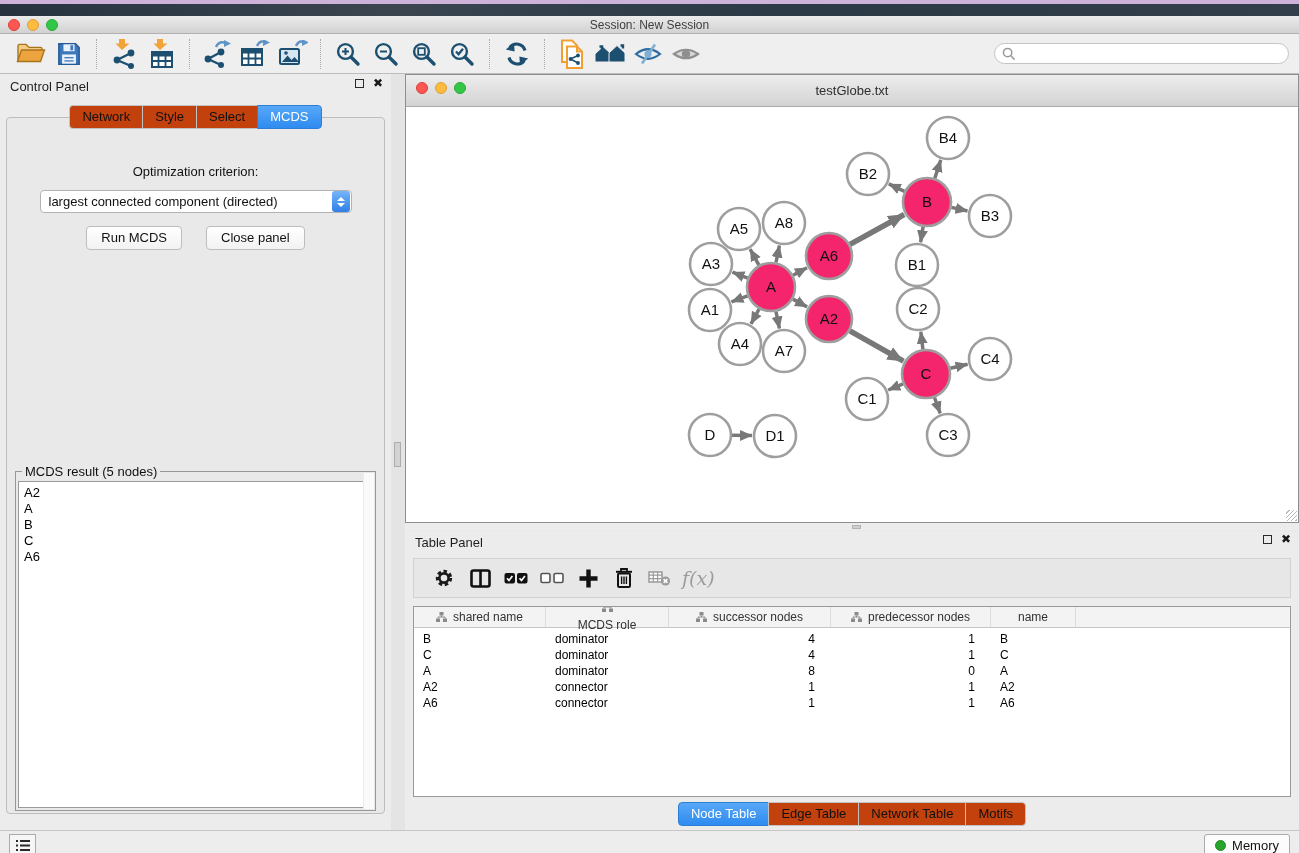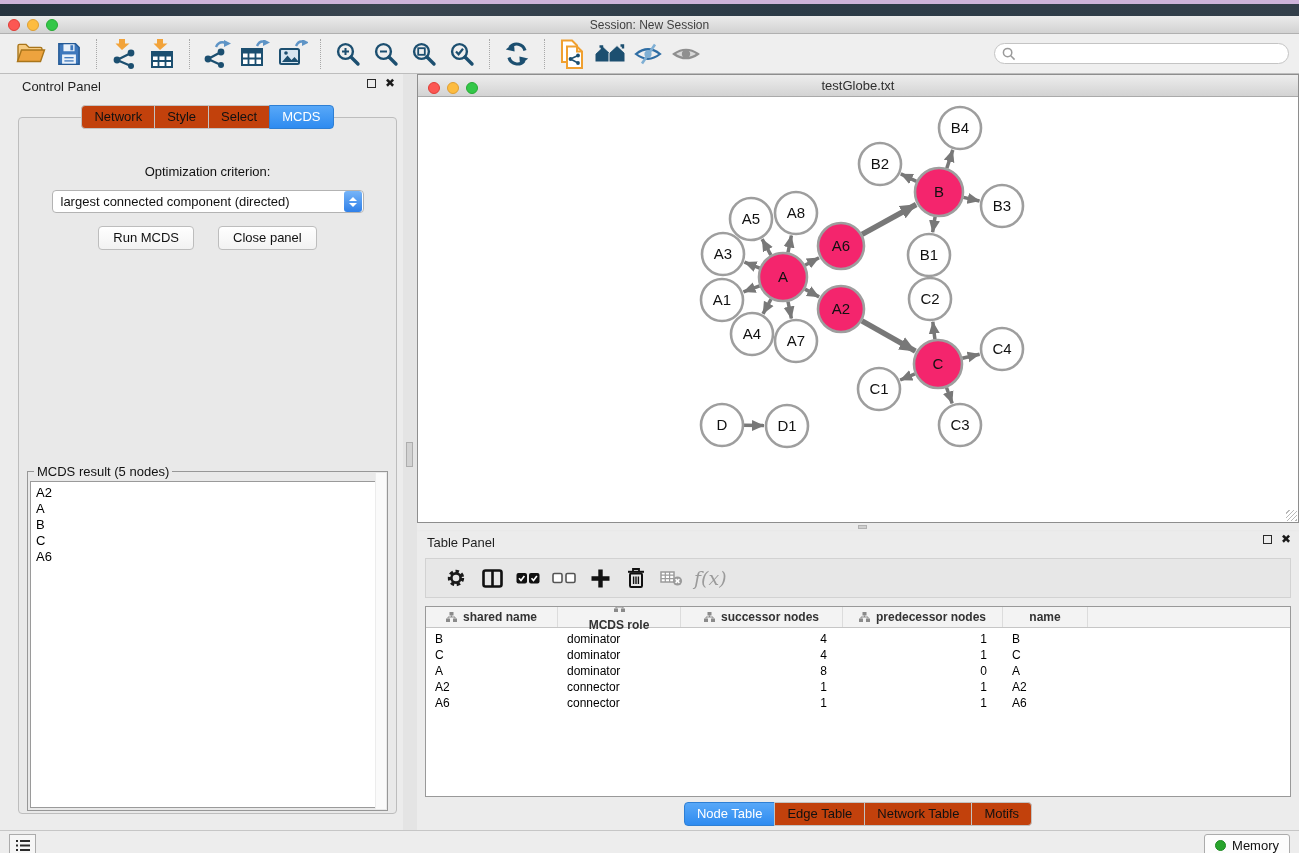--- a/index.html
+++ b/index.html
@@ -24,21 +24,21 @@
 
   
   .toolbar { height:40px; flex:none; background:#efefef; border-bottom:1px solid #bdbdbd;
              display:flex; align-items:center; padding:0 10px 0 12px; }
   .tbtn { width:38px; height:34px; display:flex; align-items:center; justify-content:center; flex:none; }
   .tsep { width:1px; height:30px; border-left:1px dotted #a8a8a8; margin:0 8px; flex:none; }
   .search { margin-left:auto; width:295px; height:21px; background:#fff; border:1px solid #c4c4c4;
             border-radius:11px; display:flex; align-items:center; padding-left:7px; }
 
   
-  .main { flex:1; display:flex; position:relative; overflow:hidden;padding-left:12px; }
+  .main { flex:1; display:flex; position:relative; overflow:hidden; }
 
   
   .control-panel { width:391px; flex:none; display:flex; flex-direction:column; background:#ececec; }
   .panel-header { height:24px; flex:none; display:flex; align-items:center; padding:0 10px;
                   font-size:13px; color:#1f1f1f; position:relative; }
   .win-ctrls { position:absolute; right:8px; top:4px; display:flex; gap:9px; align-items:center; }
   .float-box { width:9px; height:9px; border:1.6px solid #2a2a2a; display:inline-block; }
   .close-x { font-family:"DejaVu Sans", sans-serif; font-size:12px; font-weight:bold; color:#1a1a1a; line-height:10px; }
 
   .seg { display:flex; justify-content:center; margin-top:7px; flex:none; position:relative; z-index:2; }
@@ -79,42 +79,42 @@
   
   .vdiv { width:14px; flex:none; background:#e4e4e4; position:relative; }
   .vhandle { position:absolute; left:3px; top:368px; width:7px; height:25px;
              background:#d2d2d2; border:1px solid #adadad; }
 
   
   .right-col { flex:1; display:flex; flex-direction:column; background:#ececec; min-width:0; }
 
   .net-window { height:449px; flex:none; display:flex; flex-direction:column;
                 border:1px solid #8e8e8e; box-shadow:0 2px 6px rgba(0,0,0,0.35); background:#fff; }
-  .net-titlebar { height:22px; flex:none; background:linear-gradient(#ededed,#d3d3d3);
+  .net-titlebar { height:32px; flex:none; background:linear-gradient(#ededed,#d3d3d3);
                   border-bottom:1px solid #aaa; position:relative; display:flex;
                   align-items:center; justify-content:center; }
   .net-titlebar .lights { top:7px; left:10px; }
   .net-title { font-size:13px; color:#2e2e2e; }
   .net-canvas { flex:1; position:relative; background:#fff; overflow:hidden; }
   .grip { position:absolute; right:1px; bottom:1px; width:11px; height:11px;
           background:repeating-linear-gradient(135deg, transparent 0 2px, #b9b9b9 2px 3px); }
 
   .hdiv { height:7px; flex:none; position:relative; background:#ececec; }
   .hhandle { position:absolute; left:50%; top:2px; width:9px; height:4px;
              background:#cfcfcf; border:1px solid #b2b2b2; }
 
   
   .table-panel { flex:1; display:flex; flex-direction:column; min-height:0; }
   .tp-toolbar { height:40px; flex:none; margin:4px 8px 0 8px; background:#e7e7e7;
                 border:1px solid #d2d2d2; display:flex; align-items:center; padding-left:12px; }
   .tpbtn { width:36px; height:34px; display:flex; align-items:center; justify-content:center; flex:none; }
   .fx { font-family:"DejaVu Serif", serif; font-style:italic; font-size:19px; color:#9b9b9b; padding-left:4px; }
   .tp-table { flex:1; margin:8px 8px 0 8px; background:#fff; border:1px solid #999;
               display:flex; flex-direction:column; overflow:hidden; }
-  .thead { height:21px; flex:none; background:#f3f3f3; border-bottom:1px solid #c6c6c6; display:flex;font-weight:bold; }
+  .thead { height:21px; flex:none; background:#f3f3f3; border-bottom:1px solid #c6c6c6; display:flex; }
   .th { display:flex; align-items:center; justify-content:center; gap:6px; font-size:12px;
         color:#333; border-right:1px solid #dcdcdc; height:100%; }
   .th.fill { flex:1; border-right:none; }
   .tbody { flex:1; overflow:hidden; padding-top:3px; }
   .tr { display:flex; height:16px; align-items:center; }
   .td { font-size:12px; color:#000; white-space:nowrap; overflow:hidden; }
   .td.l { text-align:left; padding-left:9px; }
   .td.r { text-align:right; padding-right:16px; }
   .tp-tabs-row { height:33px; flex:none; display:flex; align-items:center; justify-content:center; }
 

